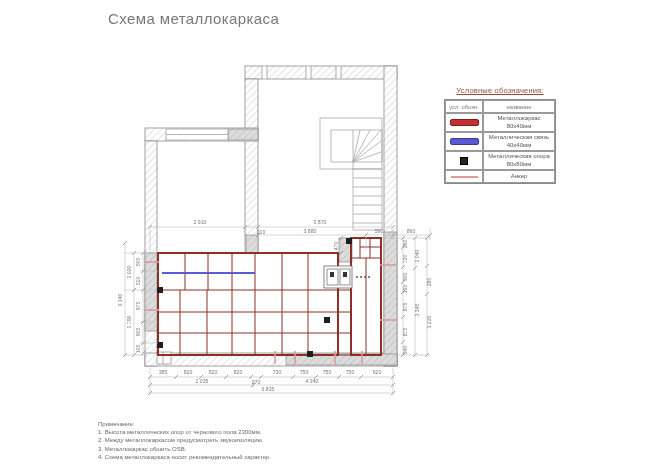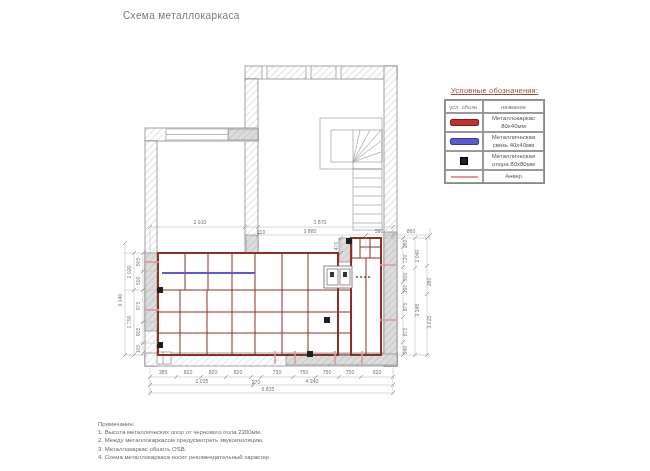--- a/index.html
+++ b/index.html
@@ -1,22 +1,22 @@
 <!DOCTYPE html>
 <html><head>
 <meta charset="utf-8">
 <style>
   * { margin:0; padding:0; box-sizing:border-box; }
   body { background:#fff; font-family:"Liberation Sans", sans-serif; }
   .page { position:relative; width:650px; height:471px; background:#ffffff; overflow:hidden; }
   .plan-svg { position:absolute; left:0; top:0; }
-  .title { position:absolute; left:123px; top:10px; font-size:10px; color:#787878; letter-spacing:0.4px; }
+  .title { position:absolute; left:108px; top:10px; font-size:15px; color:#787878; letter-spacing:0.4px; }
 
   
-  .legend { position:absolute; left:444px; top:86px; width:101px; }
+  .legend { position:absolute; left:444px; top:86px; width:112px; }
   .legend-header { color:#9b4b3d; font-size:7.5px; text-align:center; text-decoration:underline; margin-bottom:4px; letter-spacing:0.2px; }
   .legend-table { display:grid; grid-template-columns:38px 1fr; border:1px solid #8a8a8a; }
   .lc { border:0.5px solid #9a9a9a; display:flex; align-items:center; justify-content:center; text-align:center; padding:2px 1px; }
   .lh { font-size:5.8px; color:#777; height:13px; }
   .nm { font-size:6px; color:#555; line-height:1.25; height:19px; }
   .sym { height:19px; }
   .sw { display:block; }
   .sw-red  { width:29px; height:7px; background:#c5302c; border:1px solid #7d1f1c; border-radius:2px; }
   .sw-blue { width:29px; height:7px; background:#5a5ad1; border:1px solid #3a3a99; border-radius:2px; }
   .sw-black{ width:8px; height:8px; background:#222; border:1px solid #000; }

